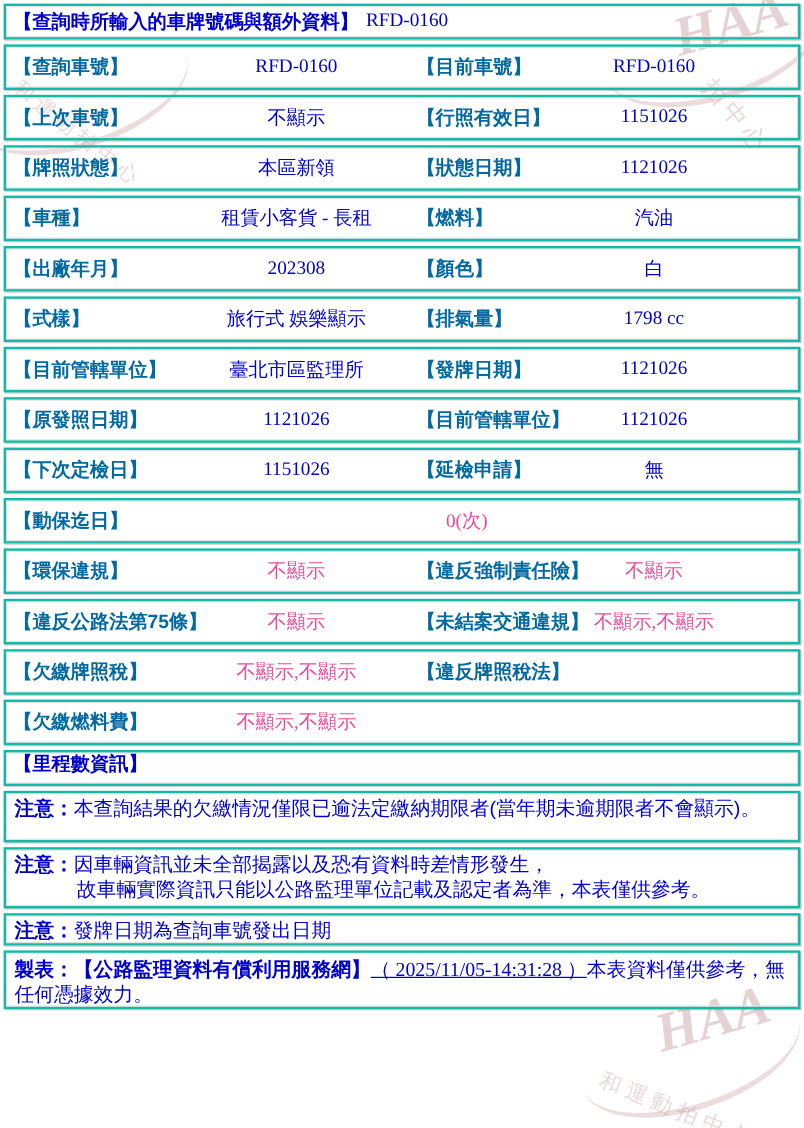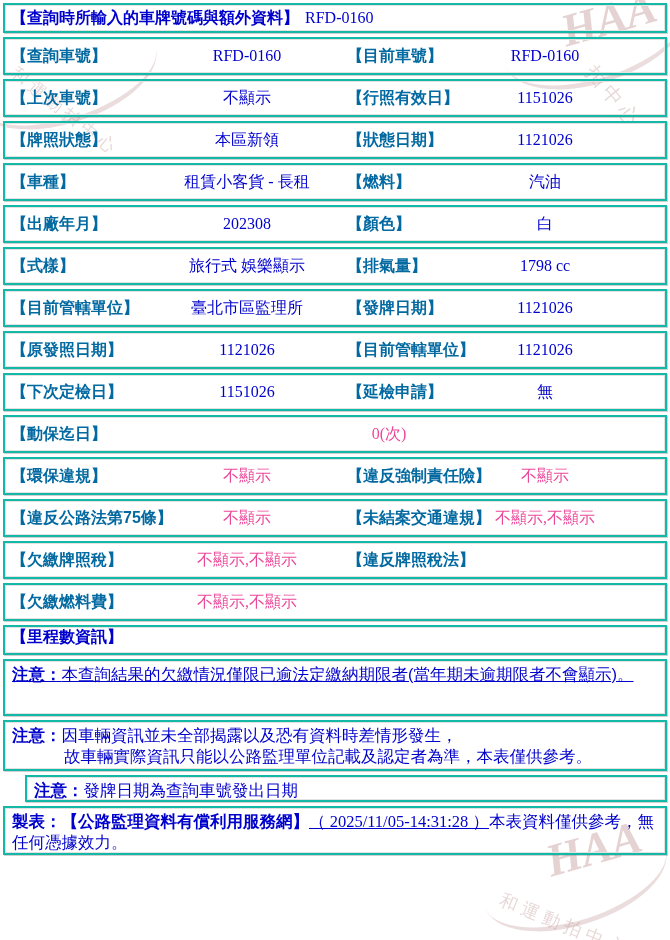--- a/index.html
+++ b/index.html
@@ -34,23 +34,23 @@
   }
   .rows{display:flex;flex-direction:column;gap:4px;flex:0 0 auto;}
   .lbl{font-weight:bold;color:#0369a1;font-size:16px;white-space:nowrap;overflow:visible;}
   .val{font-family:"Liberation Serif","DejaVu Serif",serif;font-size:16px;text-align:center;white-space:nowrap;}
   .val.v2{padding-right:24px;}
   .val.v4{padding-right:46px;}
   .blue{color:#0000cc;}
   .red{color:#ec4899;}
   .note-row{padding:3px 7px;font-size:16.5px;line-height:21px;color:#0000cc;box-sizing:border-box;}
   .note-row .prefix{font-weight:bold;}
-  .n1{height:57px;text-decoration:underline;}
+  .n1{height:43px;}
   .n2{height:51px;}
-  .n3{height:27px;margin-left:22px;}
+  .n3{height:27px;}
   .nf{height:49px;}
   .indent{display:inline-block;padding-left:52px;}
   .dt{font-family:"Liberation Serif","DejaVu Serif",serif;text-decoration:underline;}
 </style>
 </head>
 <body>
 
 <div class="wm-layer">
   <div class="wm-swoosh" style="left:-30px;top:28px;width:190px;height:90px;transform:rotate(-18deg);"></div>
   <div class="wm wm-text" style="left:20px;top:62px;transform:rotate(38deg);transform-origin:left top;font-size:17px;">和運動拍中心</div>

